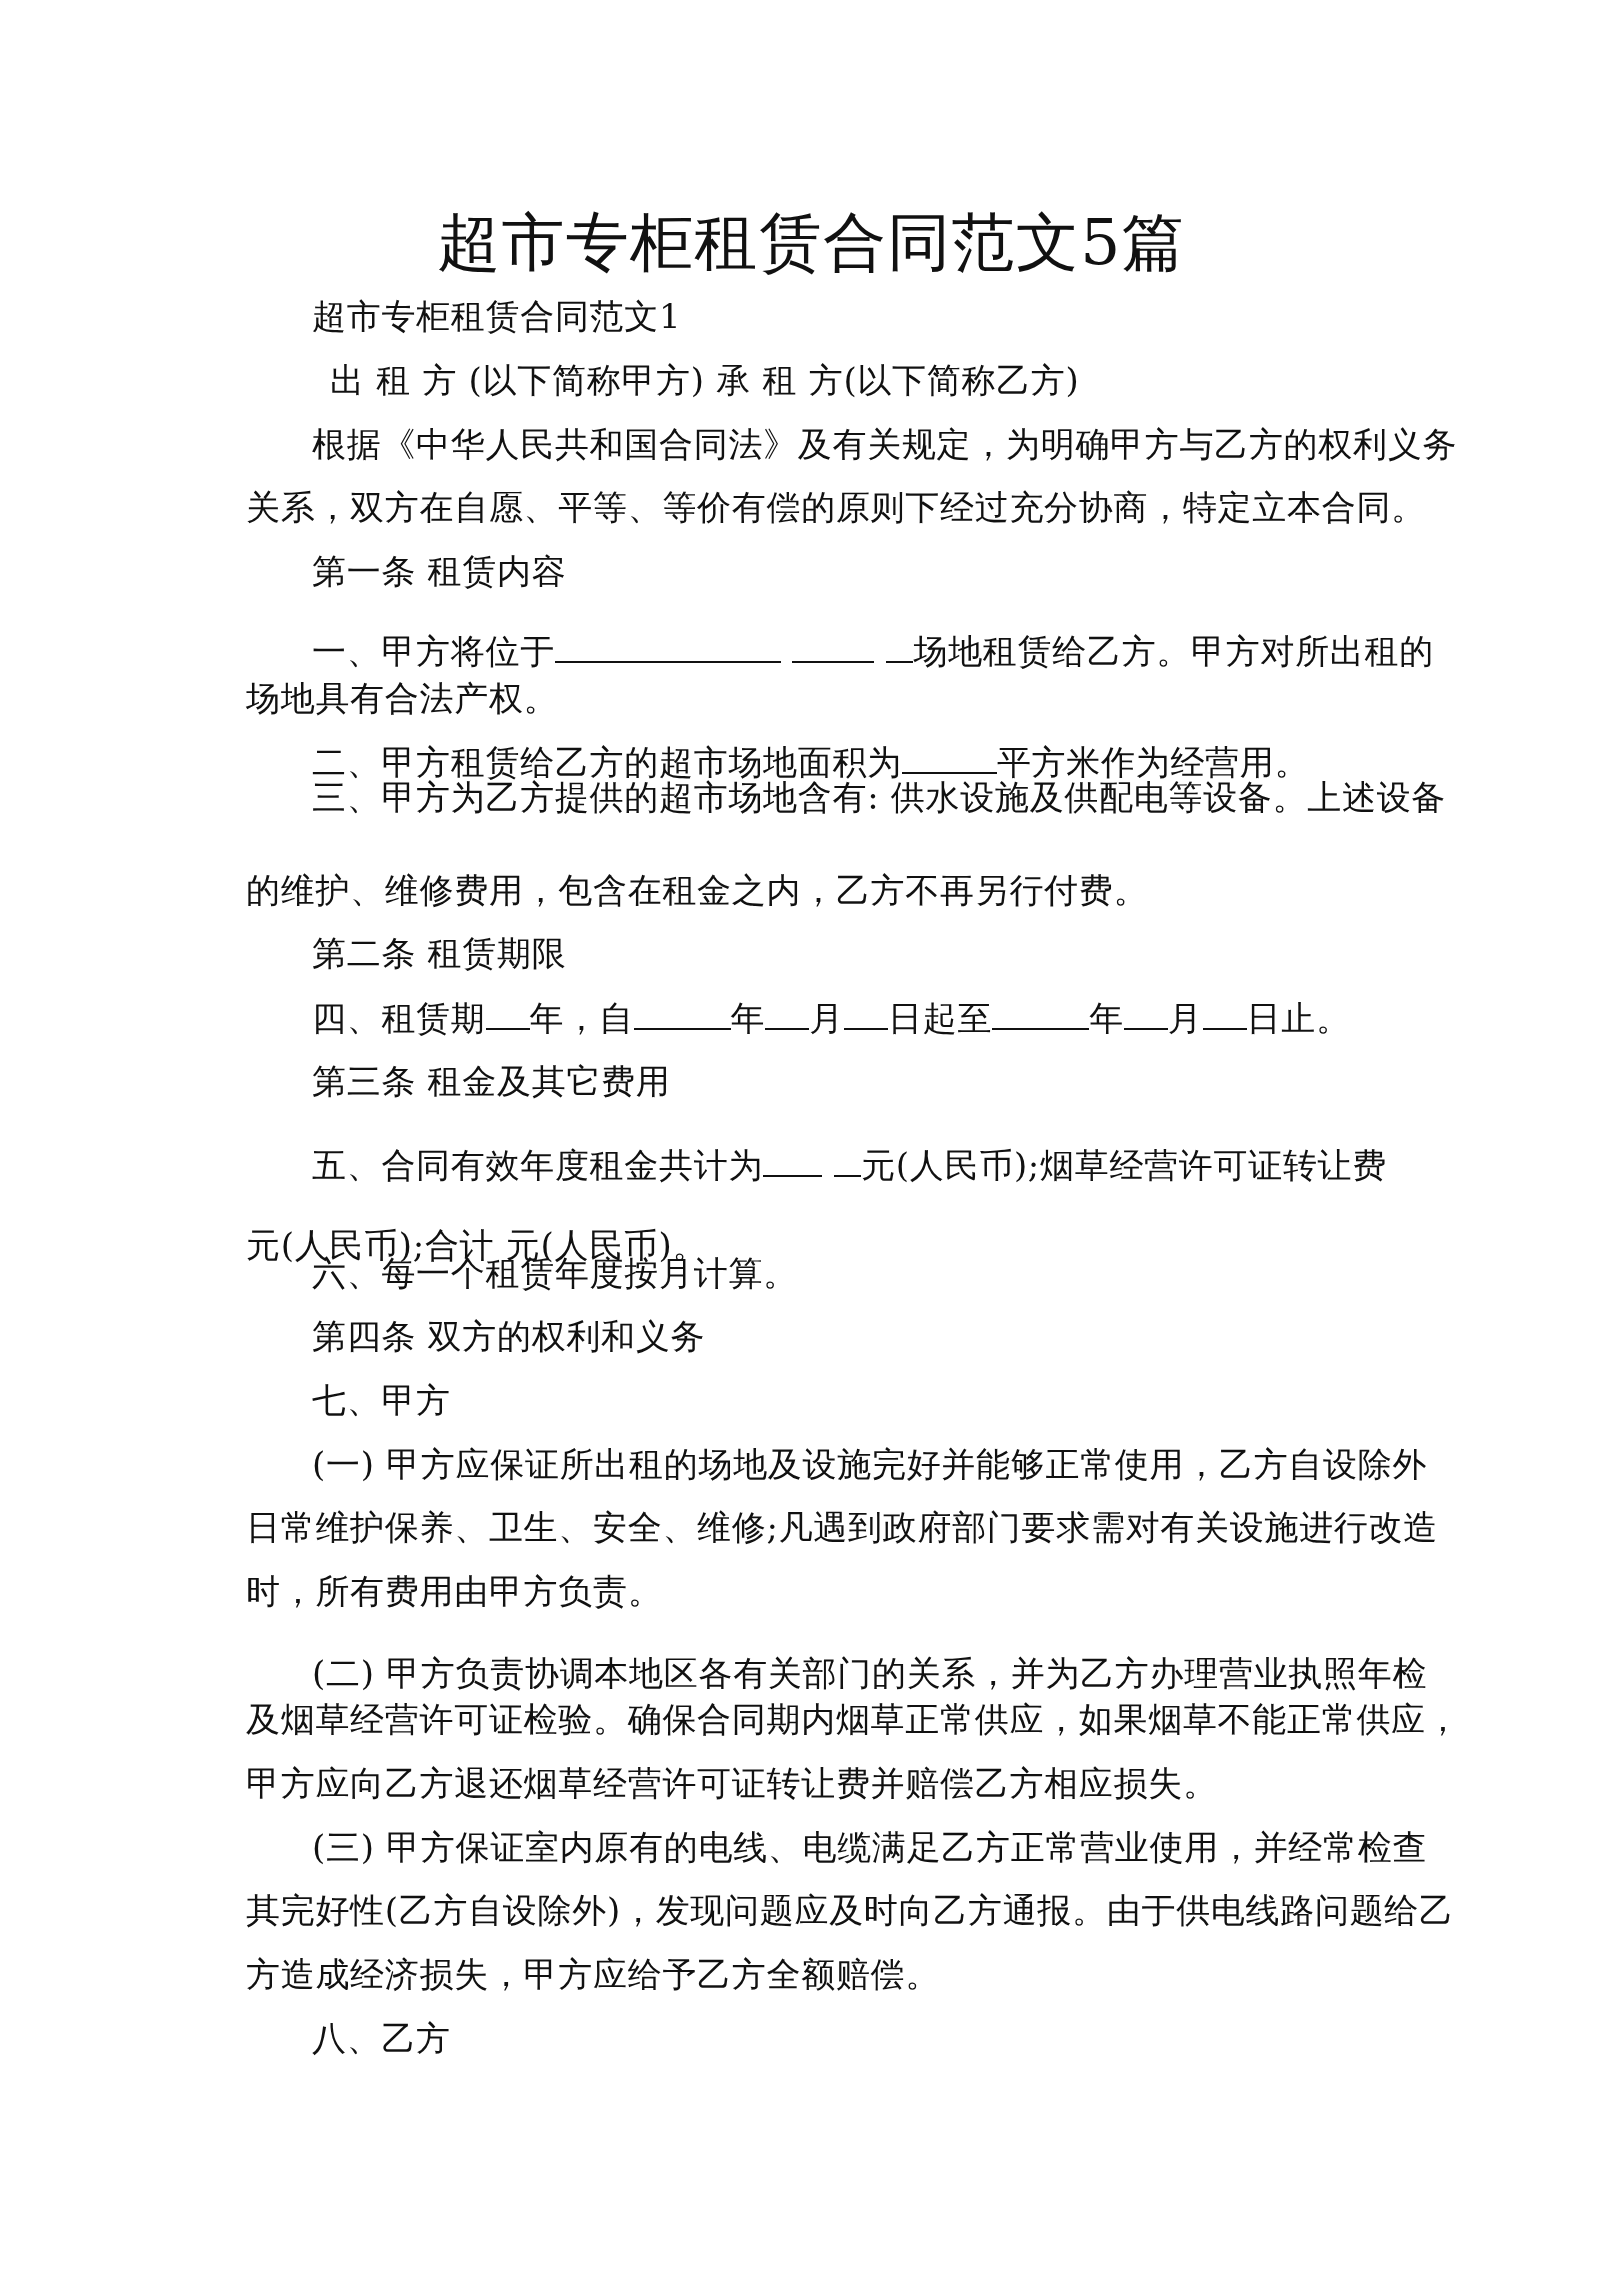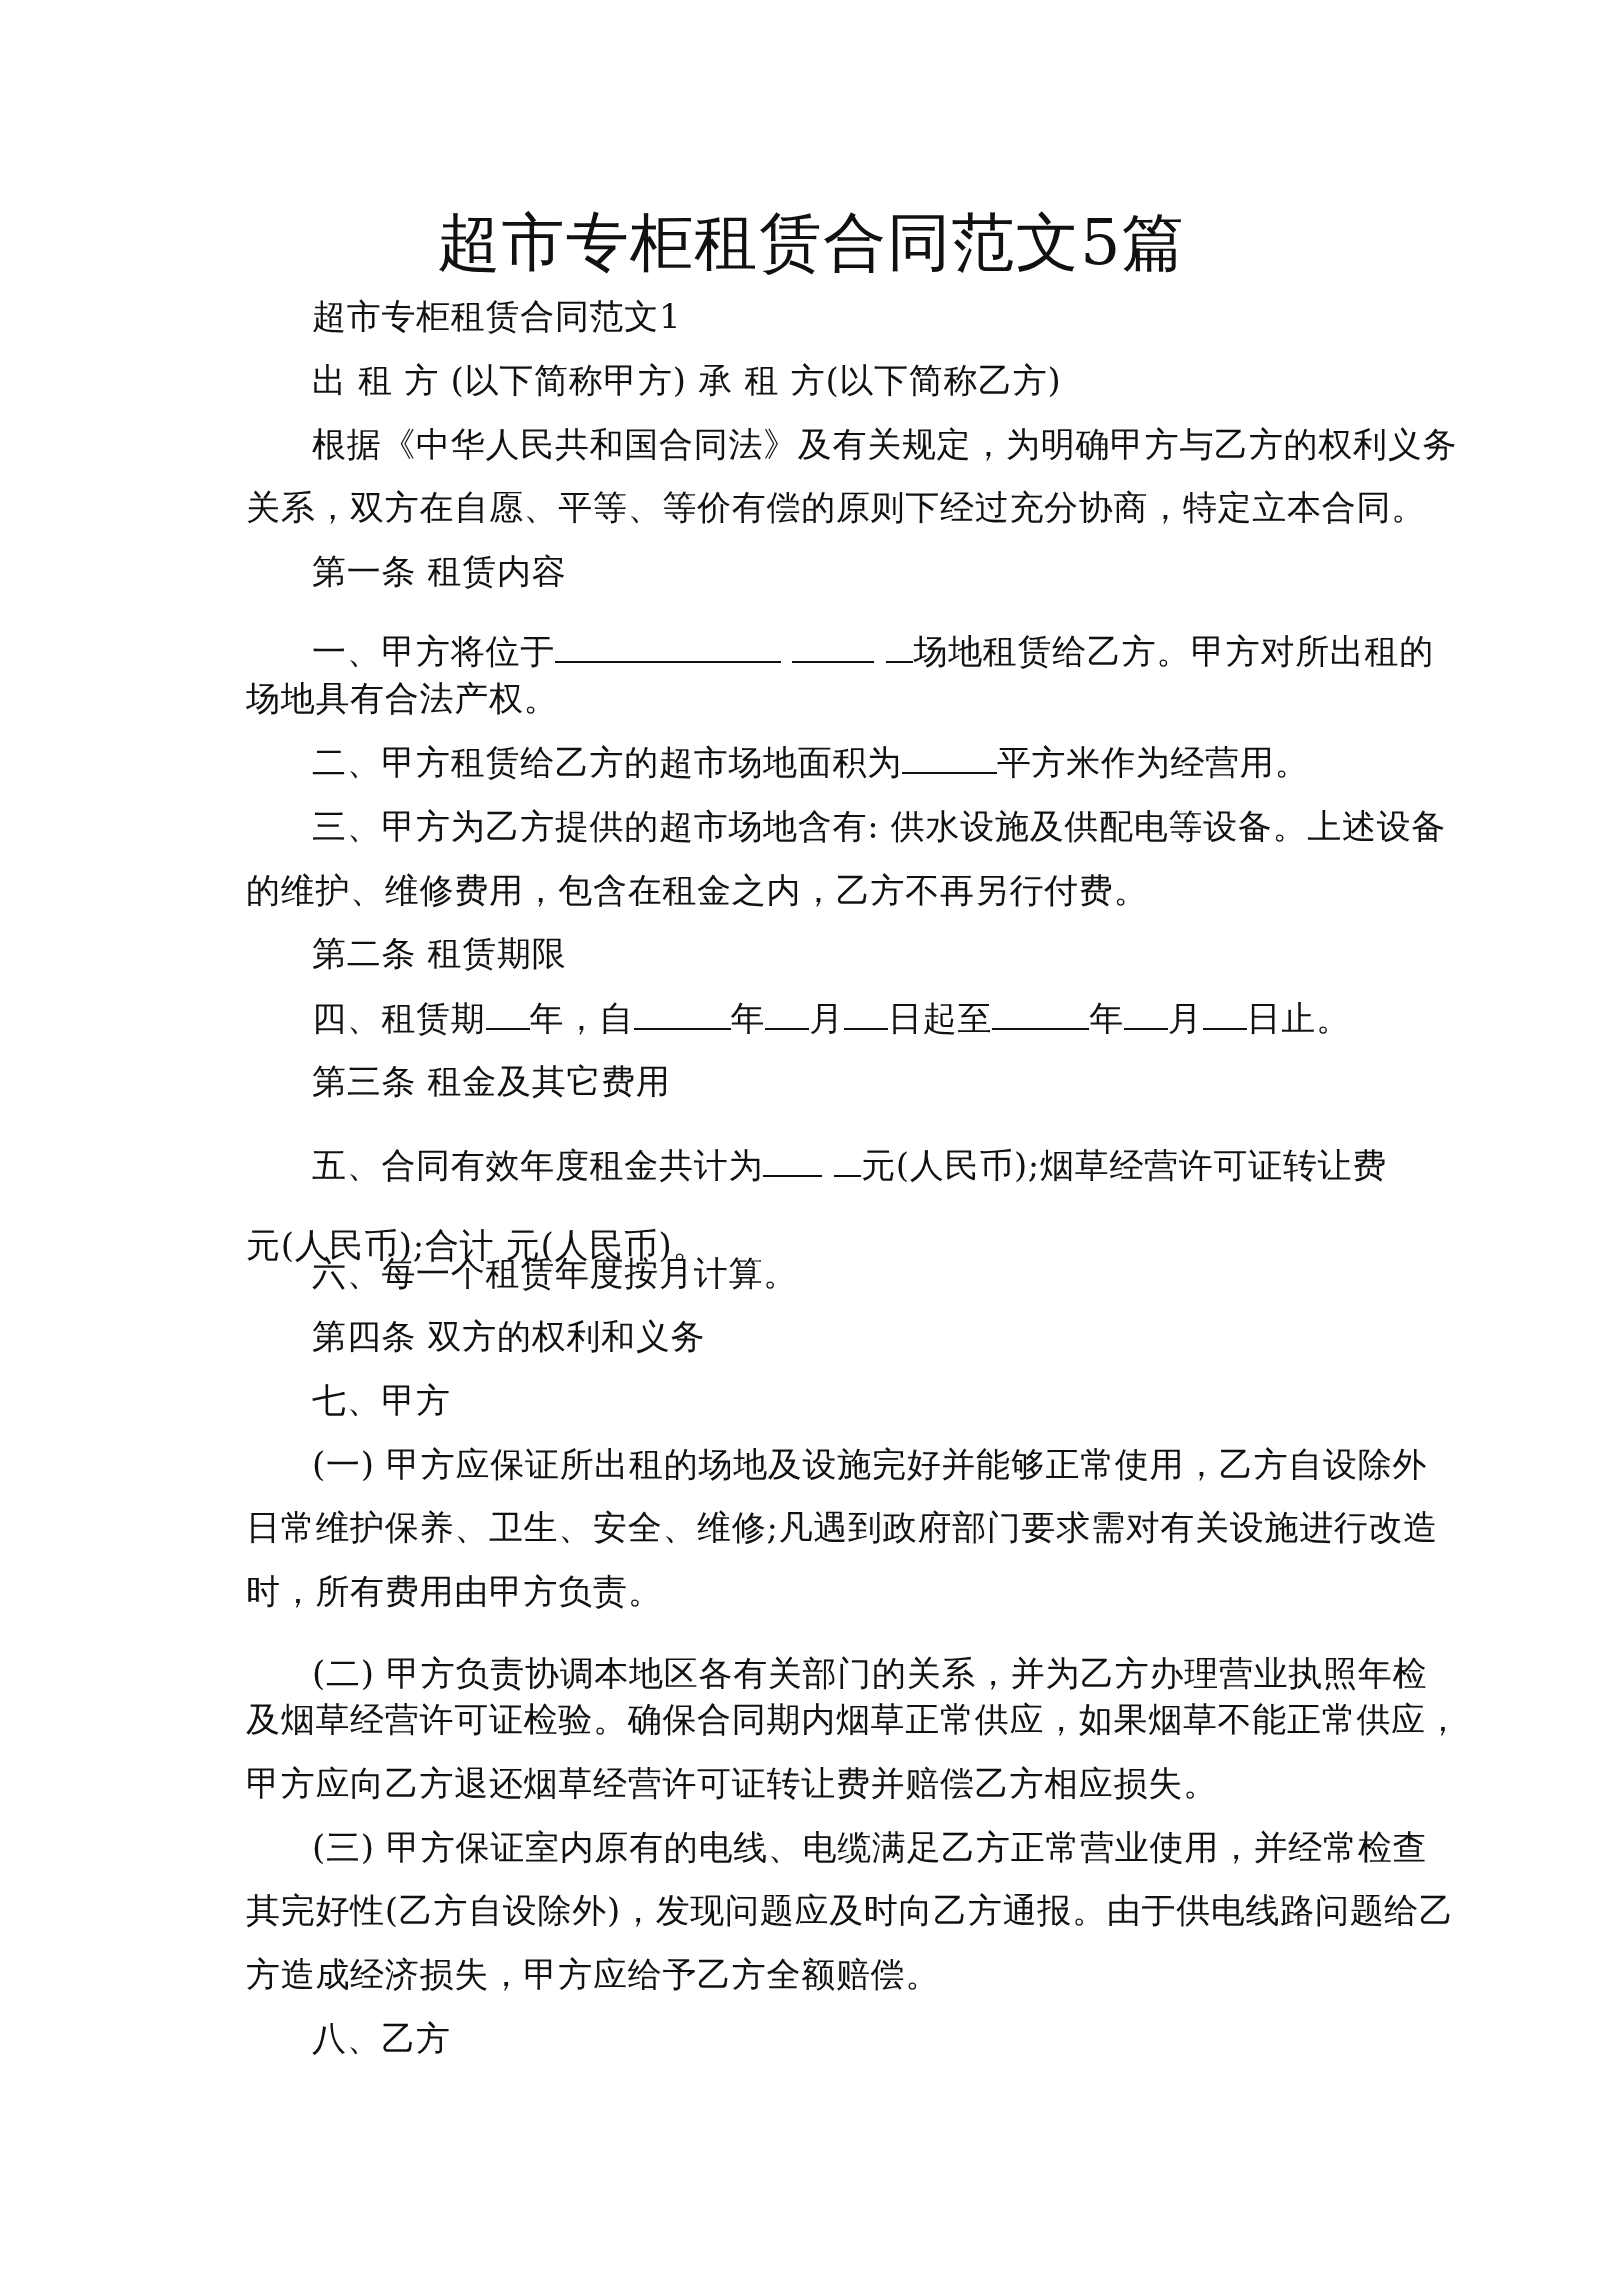--- a/index.html
+++ b/index.html
@@ -51,37 +51,37 @@
   </style>
 </head>
 <body>
 
 <div class="page">
 
   <div class="title">超市专柜租赁合同范文5篇</div>
 
   <div class="line indent" style="top:295px;">超市专柜租赁合同范文1</div>
 
-  <div class="line indent" style="top:359px;">出  租  方 (以下简称甲方) 承  租  方(以下简称乙方)</div>
+  <div class="line indent" style="top:359px;margin-left:18px;">出  租  方 (以下简称甲方) 承  租  方(以下简称乙方)</div>
 
   <div class="line indent" style="top:423px;">根据《中华人民共和国合同法》及有关规定，为明确甲方与乙方的权利义务</div>
   <div class="line cont" style="top:486px;">关系，双方在自愿、平等、等价有偿的原则下经过充分协商，特定立本合同。</div>
 
   <div class="line indent" style="top:550px;">第一条  租赁内容</div>
 
   <div class="line indent" style="top:614px;margin-top:16px;">
     <span>一、甲方将位于</span><span class="blank" style="width:226px;"></span>&nbsp;<span class="blank" style="width:82px;"></span>&nbsp;<span class="blank" style="width:27.5px;"></span><span>场地租赁给乙方。甲方对所出租的</span>
   </div>
   <div class="line cont" style="top:677px;">场地具有合法产权。</div>
 
   <div class="line indent" style="top:741px;">
     <span>二、甲方租赁给乙方的超市场地面积为</span><span class="blank" style="width:95px;"></span><span>平方米作为经营用。</span>
   </div>
 
-  <div class="line indent" style="top:805px;">三、甲方为乙方提供的超市场地含有: 供水设施及供配电等设备。上述设备</div>
+  <div class="line indent" style="top:776px;">三、甲方为乙方提供的超市场地含有: 供水设施及供配电等设备。上述设备</div>
   <div class="line cont" style="top:869px;">的维护、维修费用，包含在租金之内，乙方不再另行付费。</div>
 
   <div class="line indent" style="top:932px;">第二条  租赁期限</div>
 
   <div class="line indent" style="top:997px;">
     <span>四、租赁期</span><span class="blank" style="width:44px;"></span><span>年，自</span><span class="blank" style="width:97px;"></span><span>年</span><span class="blank" style="width:44px;"></span><span>月</span><span class="blank" style="width:44px;"></span><span>日起至</span><span class="blank" style="width:97px;"></span><span>年</span><span class="blank" style="width:44px;"></span><span>月</span><span class="blank" style="width:44px;"></span><span>日止。</span>
   </div>
 
   <div class="line indent" style="top:1060px;">第三条  租金及其它费用</div>
 

